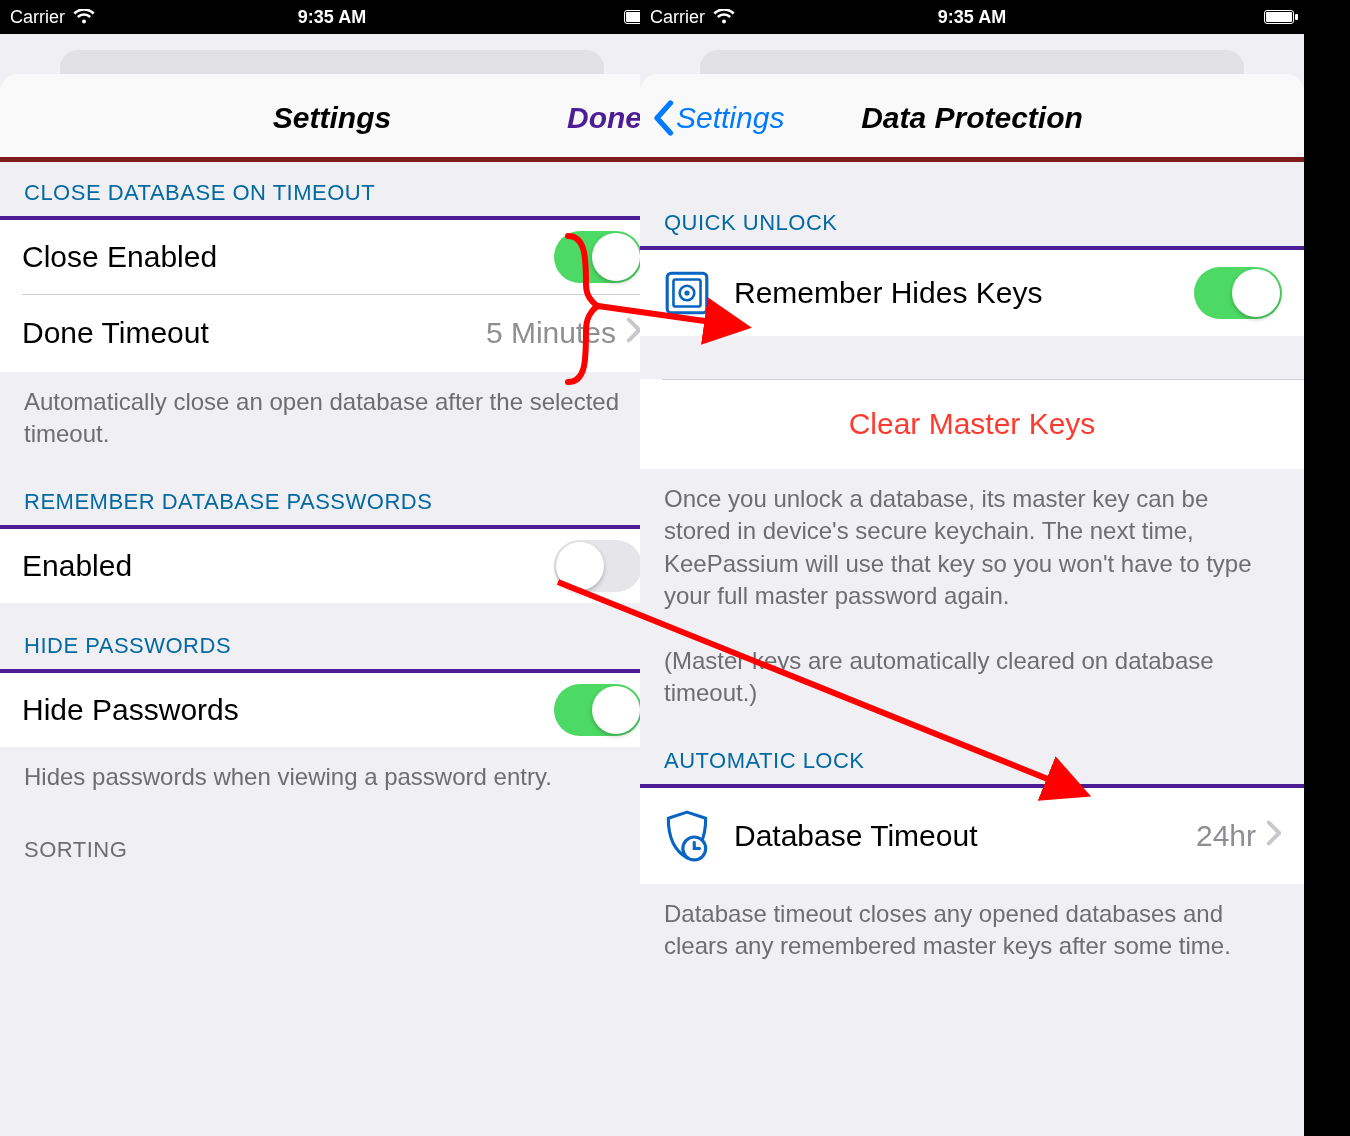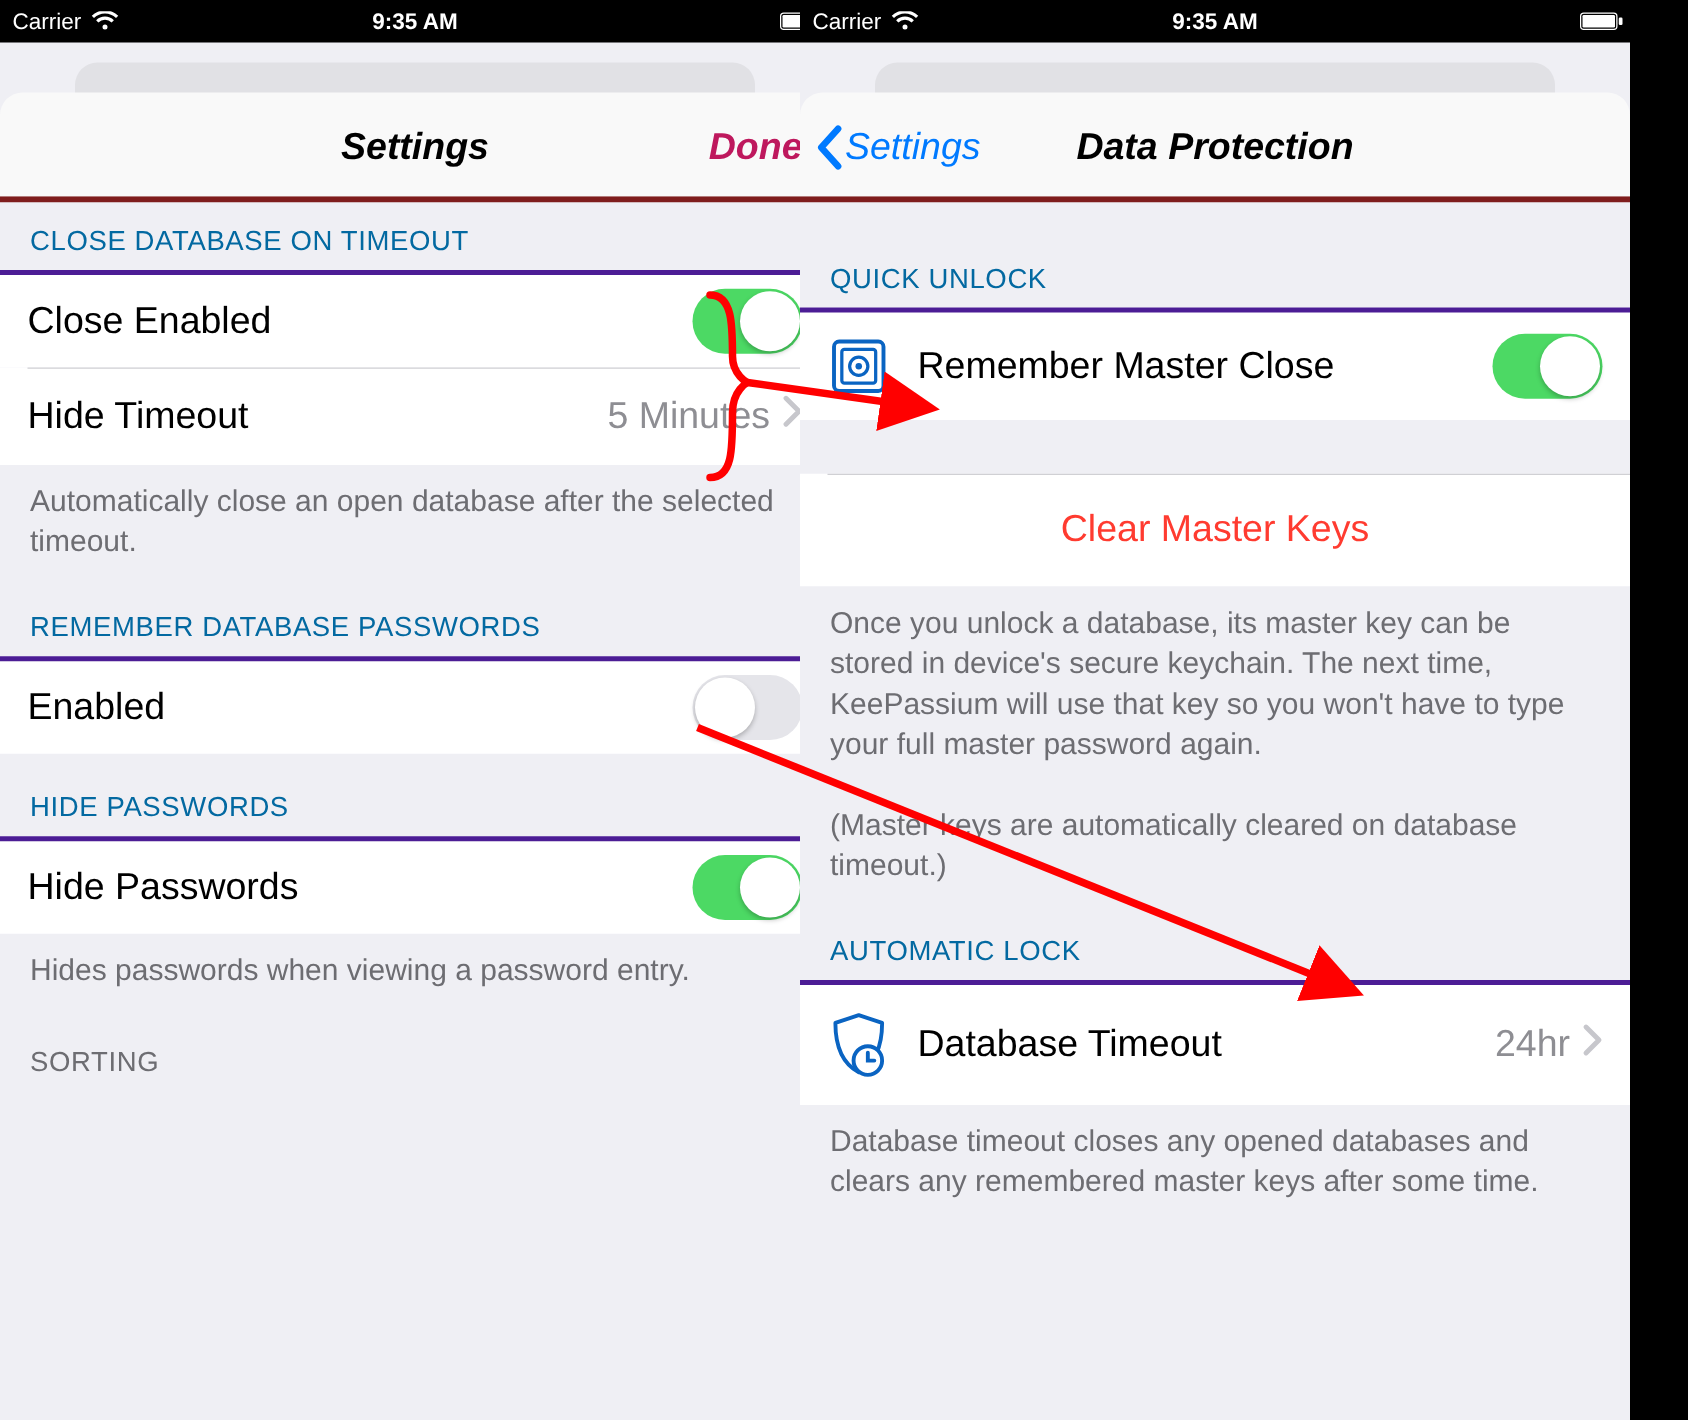--- a/index.html
+++ b/index.html
@@ -67,21 +67,21 @@
     border-radius:18px 18px 0 0;
     font-style:italic;
   }
   .phone-right .nav-bar { border-radius:0; margin-top:40px; border-radius:18px 18px 0 0;}
   .nav-title {
     font-size:30px; font-weight:700; line-height:88px; color:#000;
     display:inline-block;
   }
   .nav-done {
     position:absolute; right:22px; top:0; line-height:88px;
-    font-size:30px; font-weight:600; color:#be185d;
+    font-size:30px; font-weight:600; color:#4c1d95;
   }
   .nav-back {
     position:absolute; left:12px; top:0; height:88px;
     display:flex; align-items:center; gap:2px;
     color:#007aff; font-size:30px;
   }
   .nav-back svg{ display:block; }
 
   
   .content { position:absolute; top:162px; left:0; right:0; bottom:0; overflow:hidden; }
@@ -170,21 +170,21 @@
   <div class="content">
 
     <div class="group-header first">Close database on timeout</div>
     <div class="cell">
       <span class="label">Close Enabled</span>
       <span class="switch on">
           <span class="knob"></span>
         </span>
     </div>
     <div class="cell">
-      <span class="label">Hide Timeout</span>
+      <span class="label">Done Timeout</span>
       <span class="value">5 Minutes</span>
       <span class="chev">
         <svg width="16" height="26" viewBox="0 0 12 20">
             <path fill="none" stroke="#c7c7cc" stroke-width="3" stroke-linecap="round" stroke-linejoin="round" d="M2 2l8 8-8 8"></path>
           </svg>
       </span>
     </div>
     <div class="group-footer">Automatically close an open database after the selected timeout.</div>
 
     <div class="group-header">Remember database passwords</div>
@@ -244,21 +244,21 @@
 
     <div class="cell" style="min-height:90px">
       <span class="icon">
         <svg width="50" height="50" viewBox="0 0 48 48">
           <rect x="5" y="5" width="38" height="38" rx="4" fill="none" stroke="#0a64c2" stroke-width="3"></rect>
           <rect x="11" y="11" width="26" height="26" rx="2" fill="none" stroke="#0a64c2" stroke-width="2.5"></rect>
           <circle cx="24" cy="24" r="7" fill="none" stroke="#0a64c2" stroke-width="2.5"></circle>
           <circle cx="24" cy="24" r="2.5" fill="#0a64c2"></circle>
         </svg>
       </span>
-      <span class="label">Remember Master Close</span>
+      <span class="label">Remember Hides Keys</span>
       <span class="switch on">
           <span class="knob"></span>
         </span>
     </div>
     <div class="cell action" style="min-height:90px">
       <span class="label">Clear Master Keys</span>
     </div>
 
     <div class="group-footer">
       <span>Once you unlock a database, its master key can be stored in device's secure keychain. The next time, KeePassium will use that key so you won't have to type your full master password again.</span><br><br>

